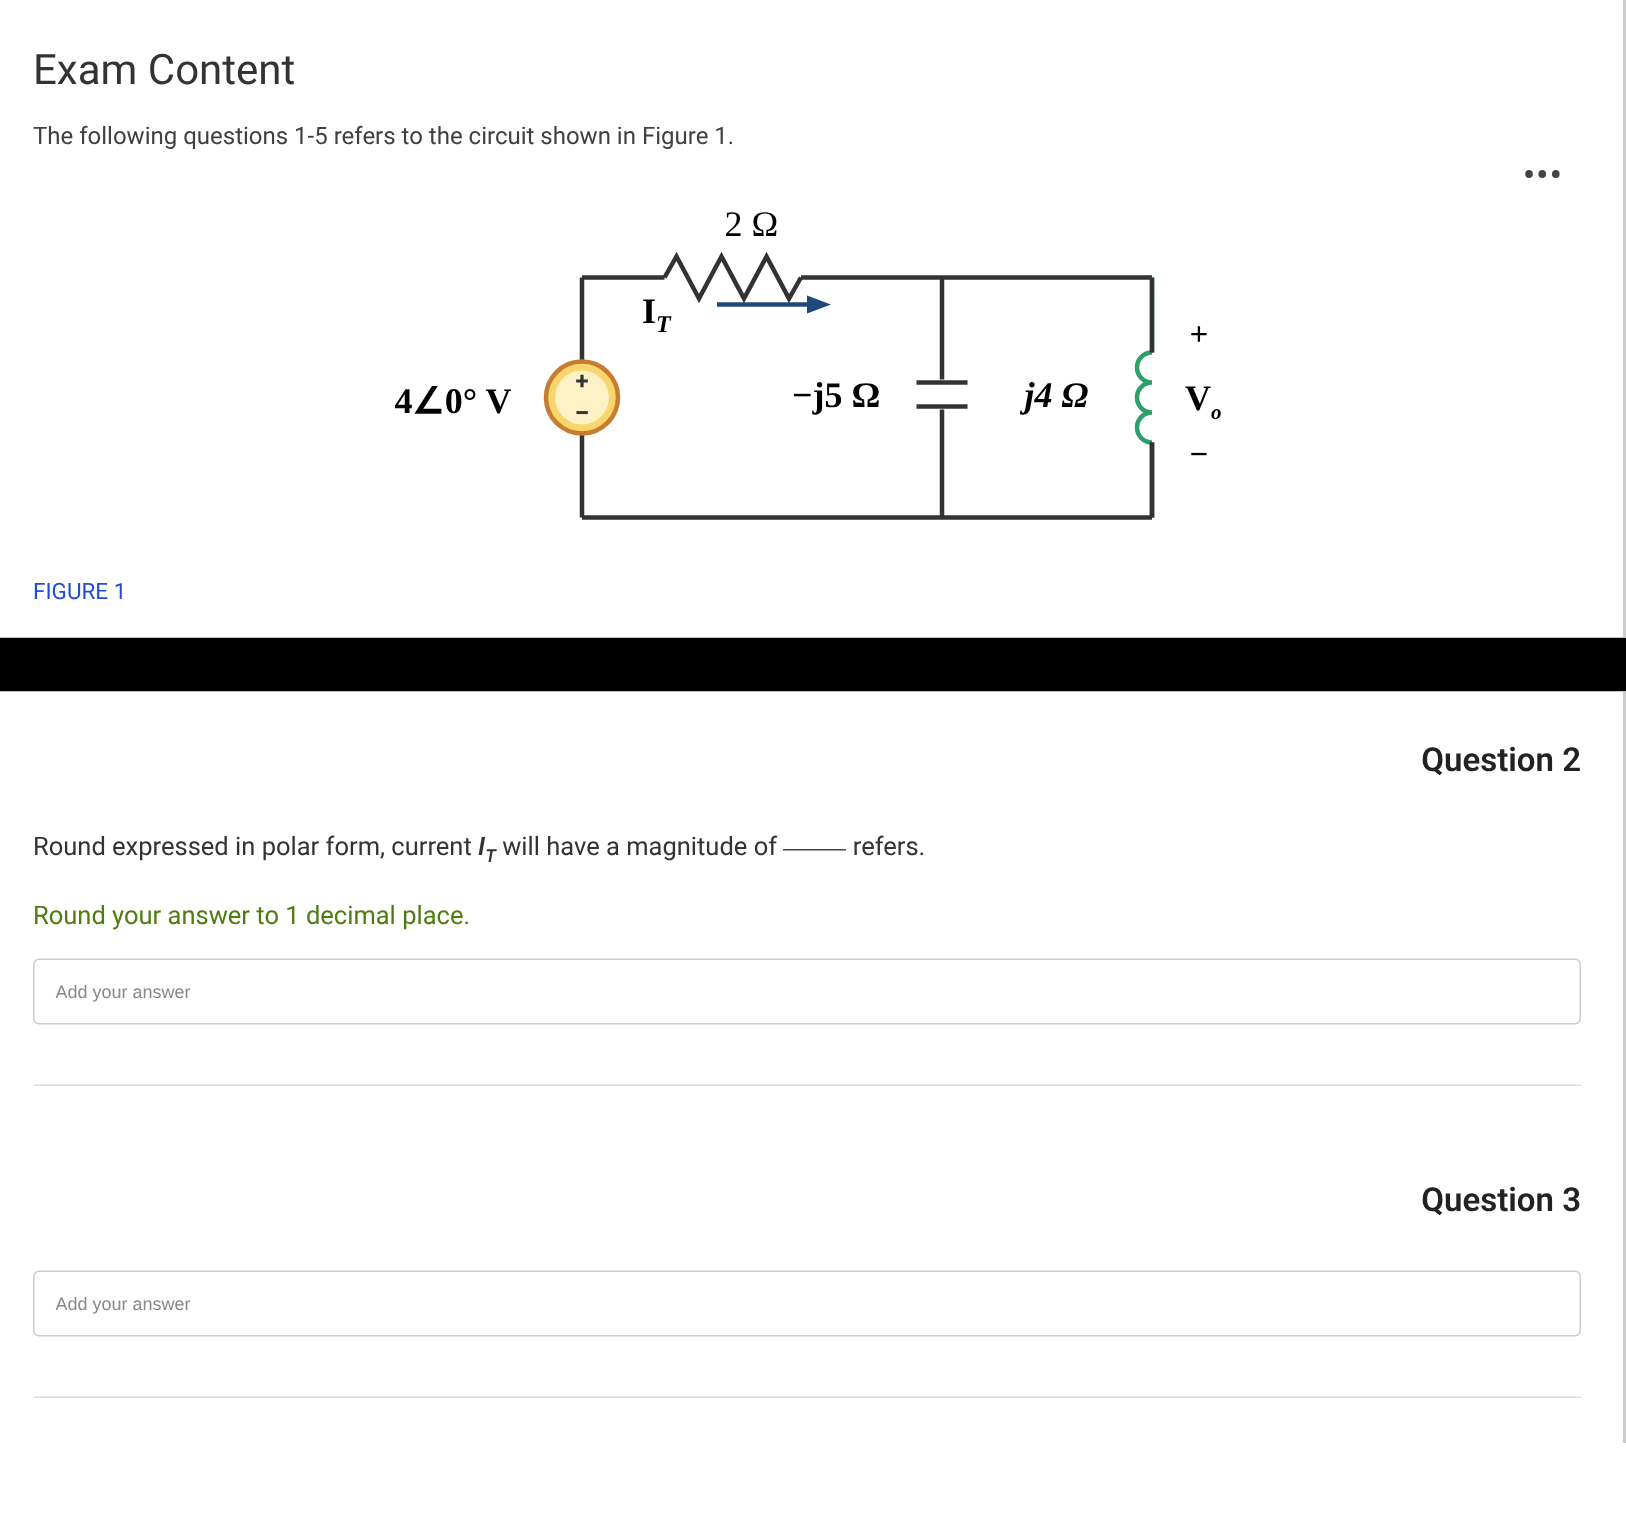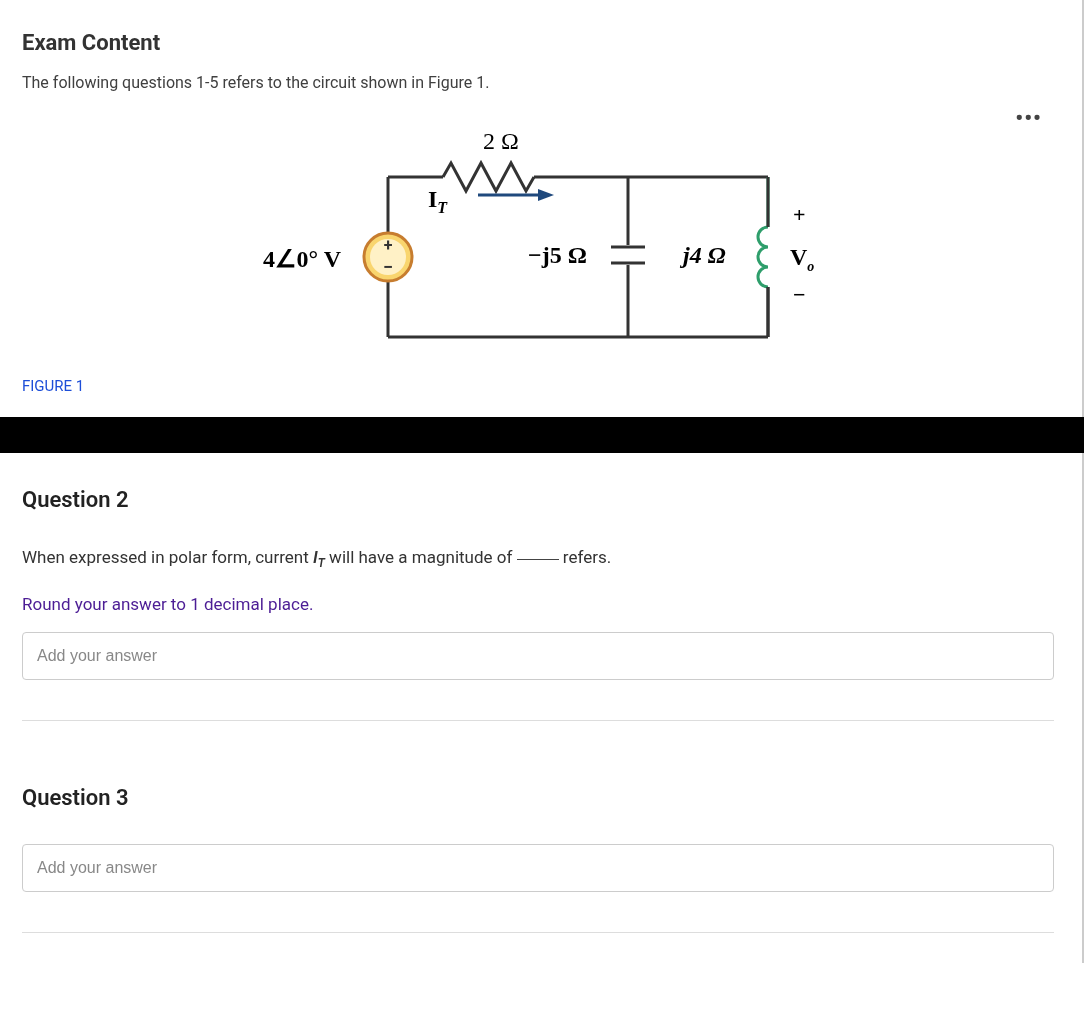--- a/index.html
+++ b/index.html
@@ -15,22 +15,22 @@
       border-right: 2px solid #ccc;
       position: relative;
     }
     .panel-top { padding-top: 30px; }
     .divider-black {
       height: 36px;
       background: #000;
       width: 100%;
     }
     .exam-title {
-      font-size: 22px;
-      font-weight: 700;
+      font-size: 28px;
+      font-weight: 400;
       color: #333;
       margin-bottom: 18px;
     }
     .intro {
       font-size: 16px;
       color: #404040;
       margin-bottom: 10px;
     }
     .figure-wrap {
       display: flex;
@@ -61,40 +61,41 @@
     .question-panel {
       padding: 34px 28px 30px 22px;
       background: #fff;
       border-right: 2px solid #ccc;
     }
     .question-title {
       font-size: 22px;
       font-weight: 600;
       color: #222;
       margin-bottom: 34px;
+      text-align: right;
     }
     .question-text {
       font-size: 17px;
       color: #333;
       margin-bottom: 22px;
       line-height: 1.4;
     }
     .ital { font-style: italic; font-weight: 600; }
     .sub { font-size: 0.7em; vertical-align: sub; font-weight: 600; }
     .round-note {
       font-size: 17px;
-      color: #4c1d95;
+      color: #4d7c0f;
       margin-bottom: 18px;
     }
     .answer-input {
       width: 100%;
       padding: 14px 14px;
       border: 1px solid #ccc;
       border-radius: 4px;
-      font-size: 16px;
+      font-size: 12px;
       color: #333;
       outline: none;
     }
     .answer-input::placeholder { color: #888; }
     .hr-light {
       border: none;
       border-top: 1px solid #ddd;
       margin: 40px 0 0 0;
     }
     .blank {
@@ -172,21 +173,21 @@
   </div>
 
   <div class="fig-caption">FIGURE 1</div>
 </div>
 
 <div class="divider-black"></div>
 
 <div class="question-panel">
   <div class="question-title">Question 2</div>
   <div class="question-text">
-    <span>When expressed in polar form, current </span><span class="ital"><span>I</span><span class="sub">T</span></span><span> will have a magnitude of </span><span class="blank"></span><span> refers.</span>
+    <span>Round expressed in polar form, current </span><span class="ital"><span>I</span><span class="sub">T</span></span><span> will have a magnitude of </span><span class="blank"></span><span> refers.</span>
   </div>
   <div class="round-note">Round your answer to 1 decimal place.</div>
   <input type="text" class="answer-input" placeholder="Add your answer" style="">
   <hr class="hr-light">
 </div>
 
 <div class="question-panel">
   <div class="question-title">Question 3</div>
   <input type="text" class="answer-input" placeholder="Add your answer" style="">
   <hr class="hr-light">

